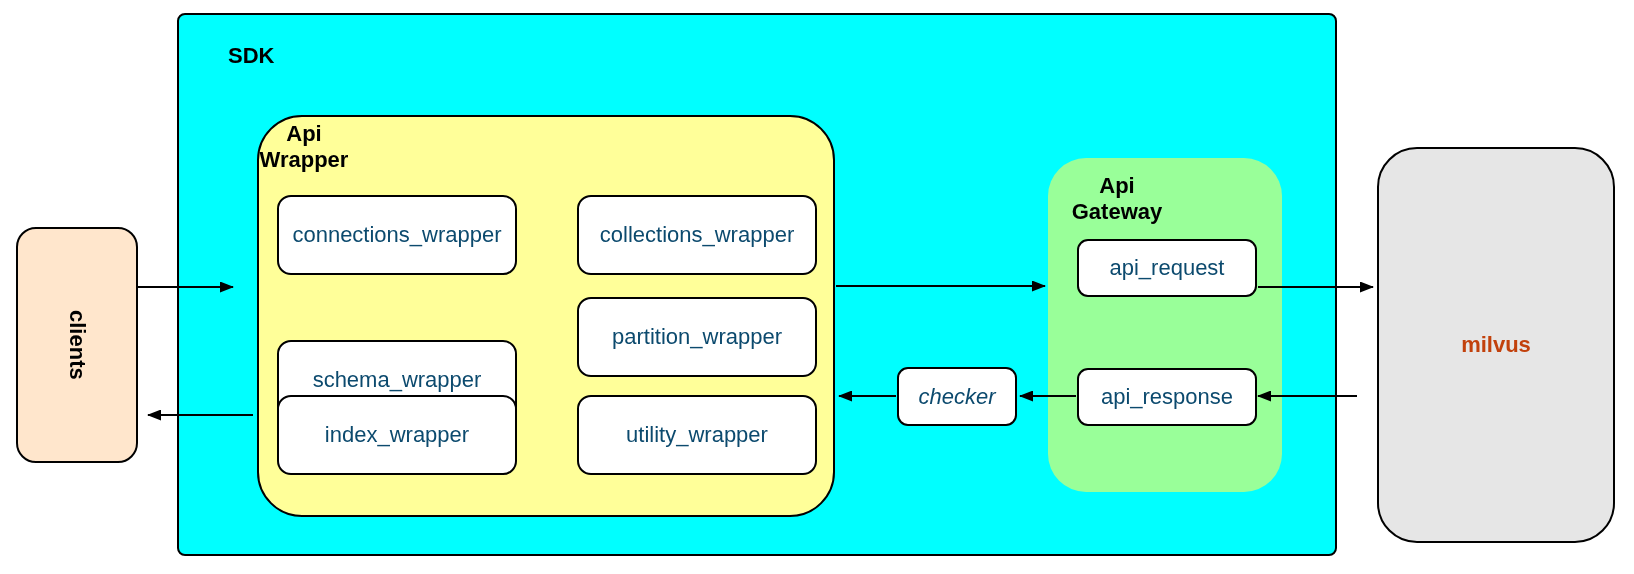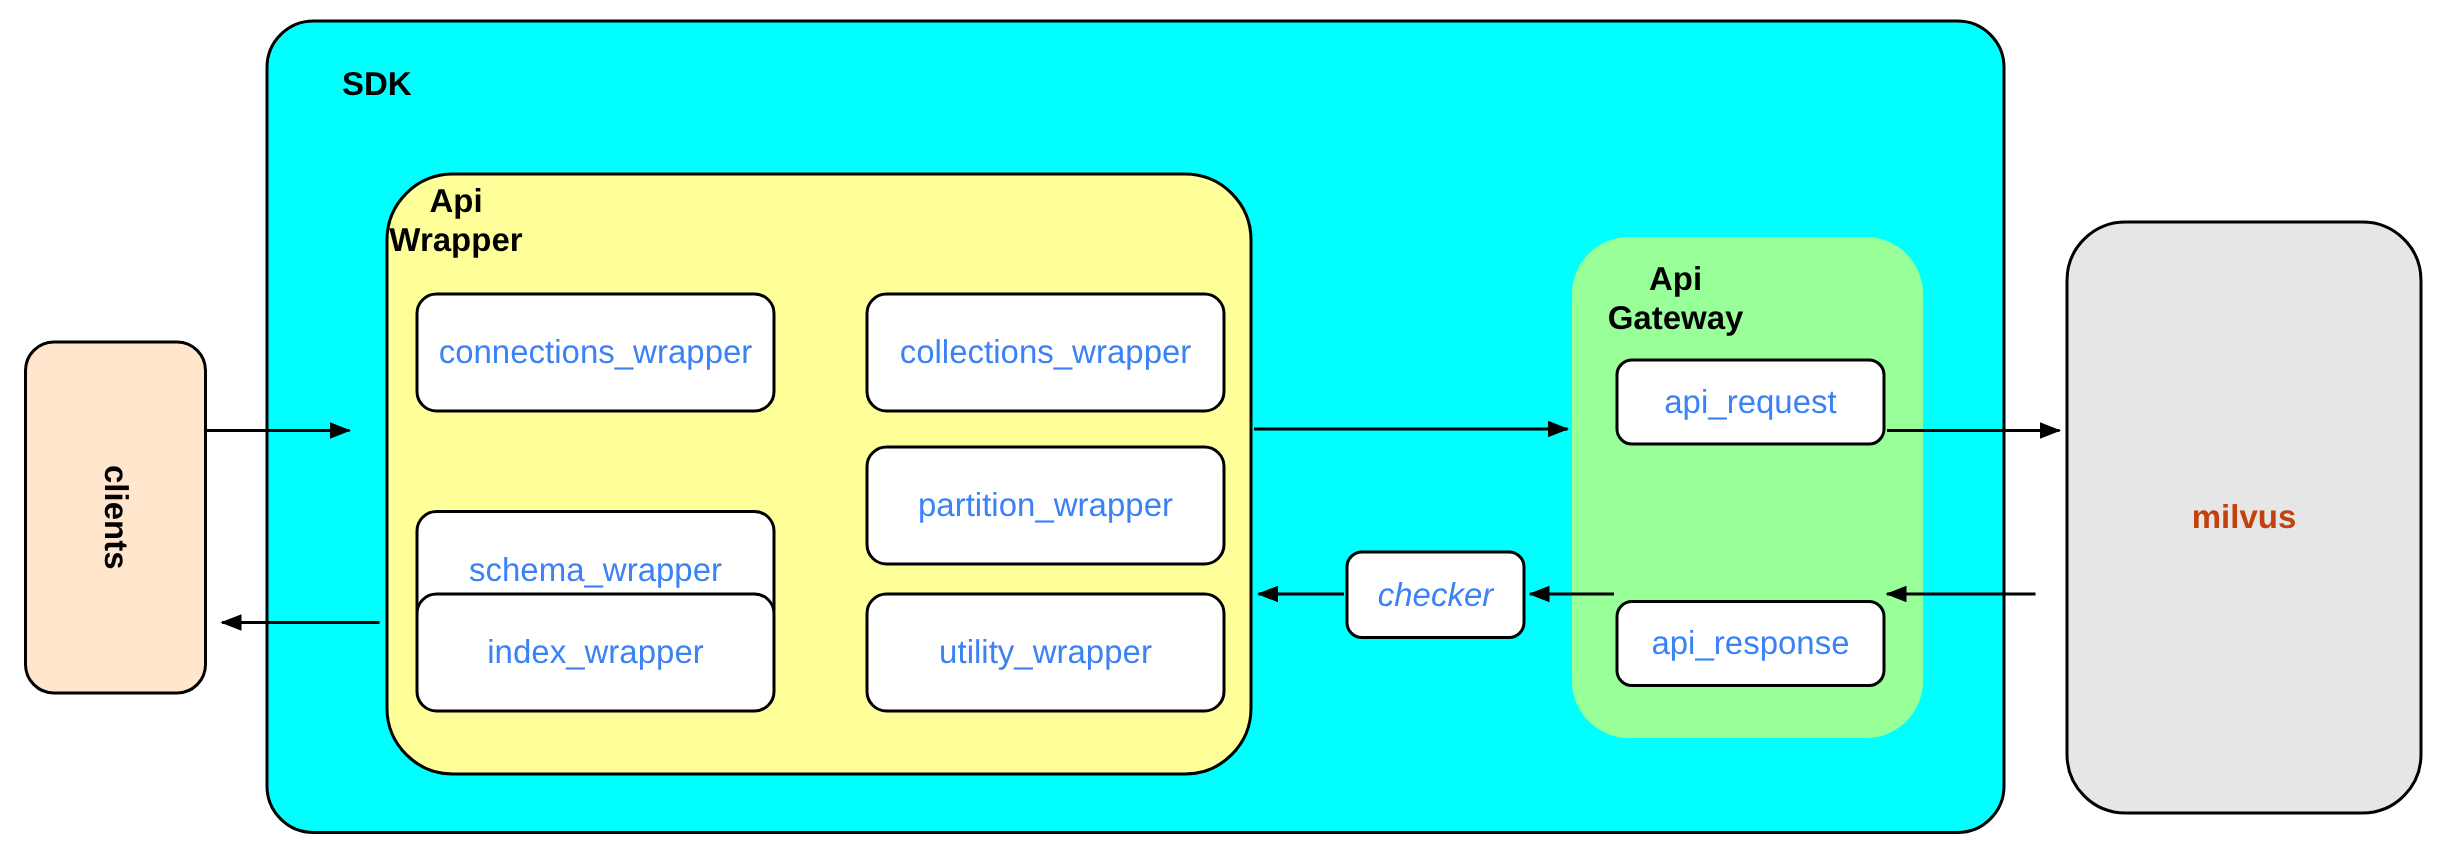--- a/index.html
+++ b/index.html
@@ -11,21 +11,21 @@
     font-family: "Liberation Sans", sans-serif;
     overflow: hidden;
   }
   .abs { position: absolute; box-sizing: border-box; }
 
   
   .sdk {
     left: 177px; top: 13px; width: 1160px; height: 543px;
     background: var(--sdk-fill);
     border: 2px solid var(--border);
-    border-radius: 32px;
+    border-radius: 8px;
   }
   .api-wrapper {
     left: 78px; top: 100px; width: 578px; height: 402px;
     background: var(--api-wrapper-fill);
     border: 2px solid var(--border);
     border-radius: 45px;
   }
   .api-gateway {
     left: 869px; top: 143px; width: 234px; height: 334px;
     background: var(--api-gateway-fill);
@@ -60,32 +60,32 @@
   .sdk-label { left: 49px; top: 28px; }
   .wrapper-label { left: 0px; top: 4px; width: 90px; }
   .gateway-label { left: 4px; top: 15px; width: 130px; }
 
   
   .node {
     position: absolute; box-sizing: border-box;
     background: var(--node-fill);
     border: 2px solid var(--border);
     display: flex; align-items: center; justify-content: center;
-    font-size: 22px; color: #3b82f6; text-align: center;
+    font-size: 22px; color: #0c4a6e; text-align: center;
   }
   .wrapper-node { width: 240px; height: 80px; border-radius: 14px; }
   .pos-r1cA { left: 18px;  top: 78px; }
   .pos-r1cB { left: 318px; top: 78px; }
   .pos-r2cA { left: 18px;  top: 180px; margin-top: 43px; }
   .pos-r2cB { left: 318px; top: 180px; }
   .pos-r3cA { left: 18px;  top: 278px; }
   .pos-r3cB { left: 318px; top: 278px; }
   .gw-node { width: 180px; height: 58px; border-radius: 11px; }
   .pos-request  { left: 29px; top: 81px; }
-  .pos-response { left: 29px; top: 210px; margin-top: 32px; }
+  .pos-response { left: 29px; top: 210px; }
   .checker-node { left: 718px; top: 352px; width: 120px; height: 59px; border-radius: 11px; font-style: italic; }
 
   
   .arrows {
     position: absolute; left: 0; top: 0;
     width: 1634px; height: 574px;
     pointer-events: none;
   }
   .arrows line { stroke: var(--arrow); stroke-width: 2px; }
   .arrowhead-shape { fill: var(--arrow); }

